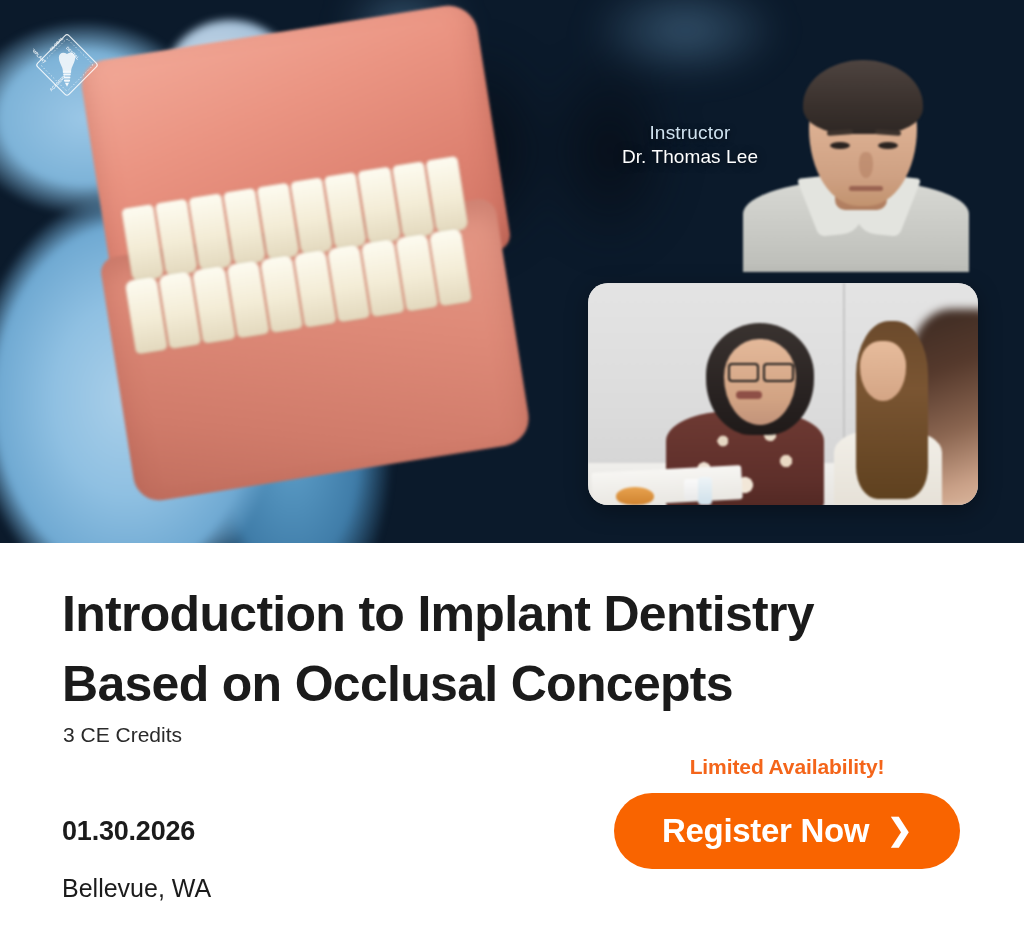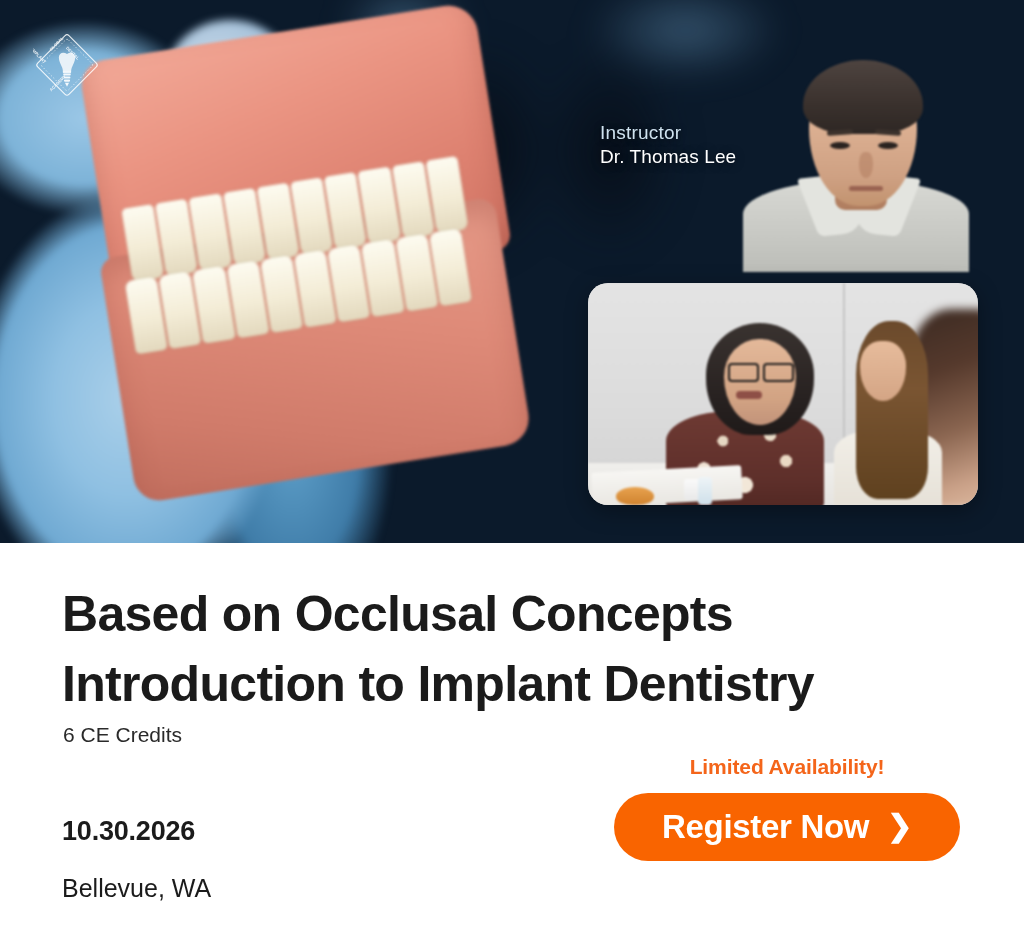--- a/index.html
+++ b/index.html
@@ -191,21 +191,21 @@
     width: 34px; height: 5px;
     background: #9a6351; border-radius: 3px;
   }
   .instructor-photo-soft { filter: blur(1px); }
 
   
   .instructor-text {
     position: absolute;
     left: 600px;
     top: 122px;
-    text-align: left;
+    text-align: center;
     width: 180px;
   }
   .instructor-kicker {
     font-size: 19px;
     color: #cfe2ef;
     font-weight: 400;
     letter-spacing: .2px;
     line-height: 1.2;
     text-shadow: 0 1px 6px rgba(0,0,0,.55);
   }
@@ -409,21 +409,21 @@
     color: #f4651a;
     letter-spacing: -.1px;
     margin-bottom: 14px;
   }
   .register-btn {
     display: flex;
     align-items: center;
     justify-content: center;
     gap: 18px;
     width: 346px;
-    height: 68px;
+    height: 76px;
     border: none;
     border-radius: 38px;
     background: #f96400;
     color: #ffffff;
     font-family: "Liberation Sans", sans-serif;
     font-size: 33px;
     font-weight: 700;
     letter-spacing: -.3px;
     cursor: pointer;
   }
@@ -542,28 +542,28 @@
         <div class="cp-cup"></div>
         <div class="cp-bottle"></div>
       </div>
     </div>
 
   </div>
 
   <div class="content">
 
     <h1 class="course-title">
+      <span class="line">Introduction to Implant Dentistry</span>
       <span class="line">Based on Occlusal Concepts</span>
-      <span class="line">Introduction to Implant Dentistry</span>
     </h1>
 
-    <div class="credits">6 CE Credits</div>
+    <div class="credits">3 CE Credits</div>
 
     <div class="date-block">
-      <div class="event-date">10.30.2026</div>
+      <div class="event-date">01.30.2026</div>
       <div class="event-location">Bellevue, WA</div>
     </div>
 
     <div class="cta-block">
       <div class="limited-note">Limited Availability!</div>
       <button class="register-btn">
         <span>Register Now</span>
         <span class="chev">❯</span>
       </button>
     </div>

